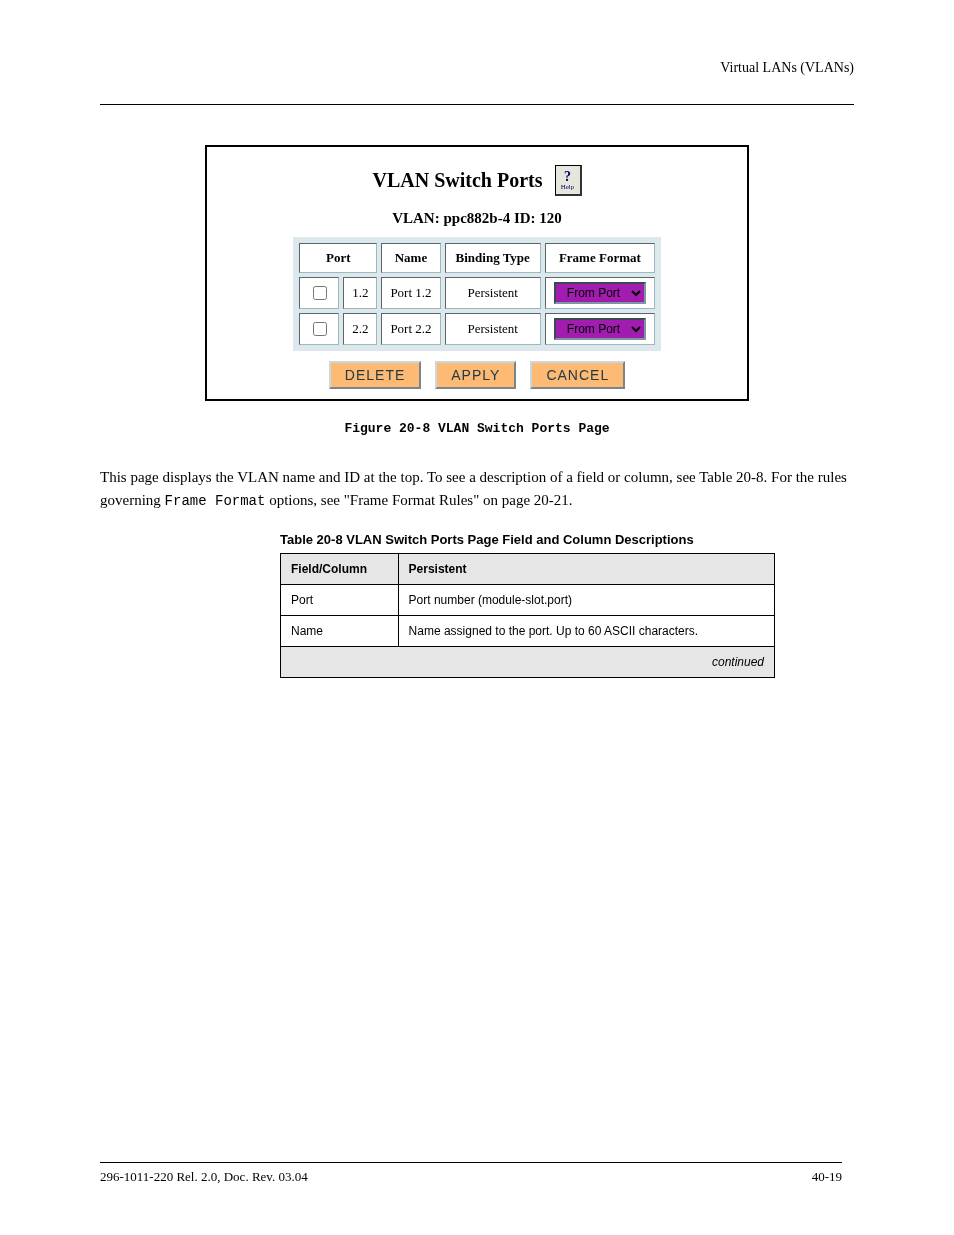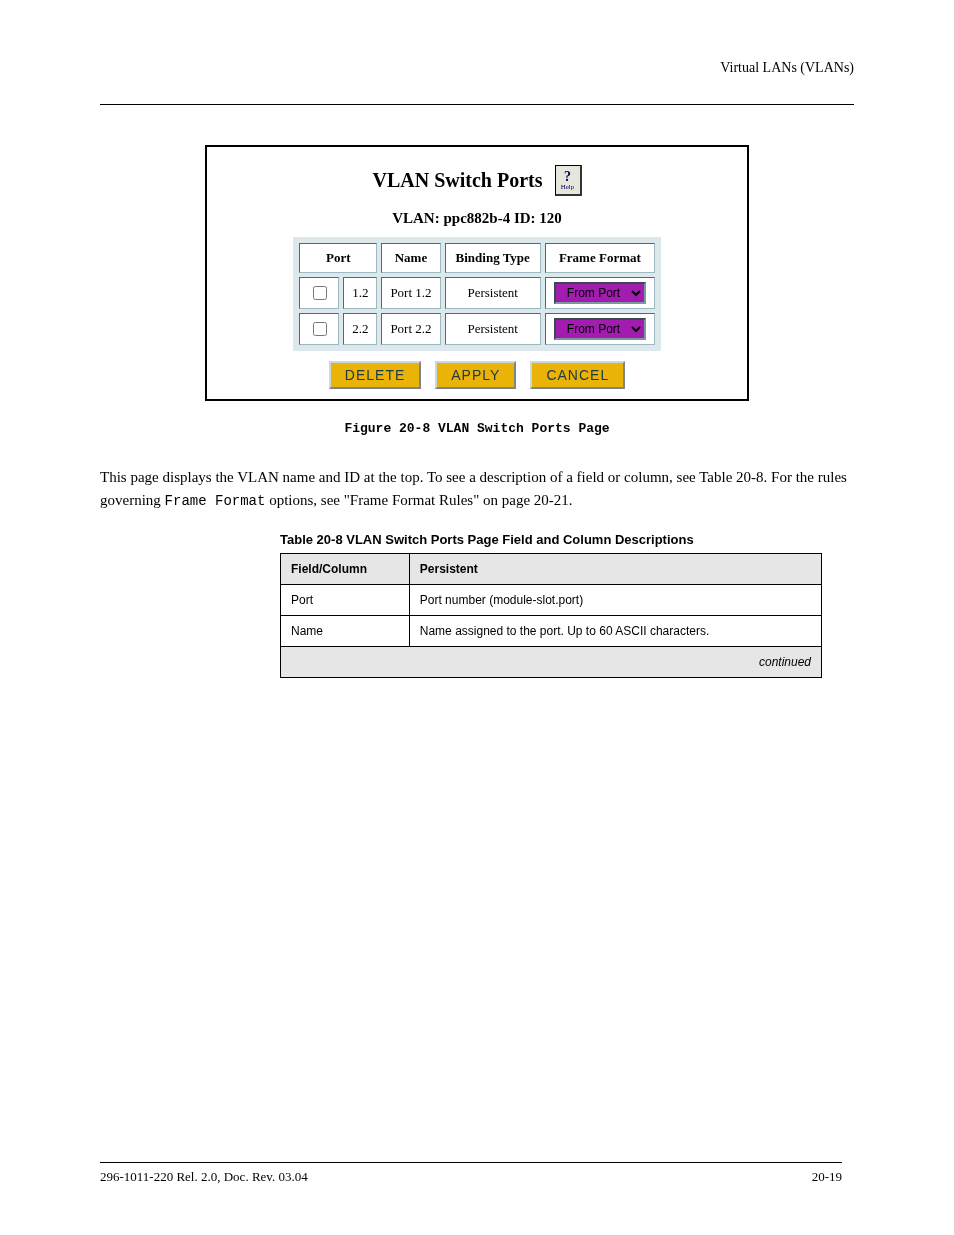--- a/index.html
+++ b/index.html
@@ -113,21 +113,21 @@
     display: flex;
     justify-content: center;
     gap: 14px;
     margin-top: 6px;
   }
   .ui-btn {
     font-family: Arial, sans-serif;
     font-size: 14px;
     letter-spacing: 1px;
     color: #223a44;
-    background: #eab308;
+    background: #fdba74;
     border: 2px outset #c8d8de;
     padding: 4px 14px;
     cursor: pointer;
   }
   .fig-caption {
     text-align: center;
     font-family: Liberation Mono, monospace;
     font-size: 13px;
     font-weight: bold;
     margin-top: 14px;
@@ -148,21 +148,21 @@
     font-family: Arial, Helvetica, sans-serif;
     font-size: 13px;
     font-weight: bold;
     text-align: left;
     margin-left: 180px;
     margin-bottom: 6px;
   }
   .desc-table {
     border-collapse: collapse;
     margin-left: 180px;
-    width: 542px;
+    width: 495px;
     font-family: Arial, Helvetica, sans-serif;
     font-size: 12px;
   }
   .desc-table th, .desc-table td {
     border: 1px solid #000;
     padding: 8px 10px;
     text-align: left;
     vertical-align: top;
   }
   .desc-table thead th {
@@ -268,16 +268,16 @@
       <tr class="cont">
         <td colspan="2">continued</td>
       </tr>
     </tbody>
   </table>
 
   <div class="footer">
     <div class="footer-line"></div>
     <div class="footer-row">
       <span>296-1011-220 Rel. 2.0, Doc. Rev. 03.04</span>
-      <span>20-19</span>
+      <span>40-19</span>
     </div>
   </div>
 </div>
 
 </body></html>

